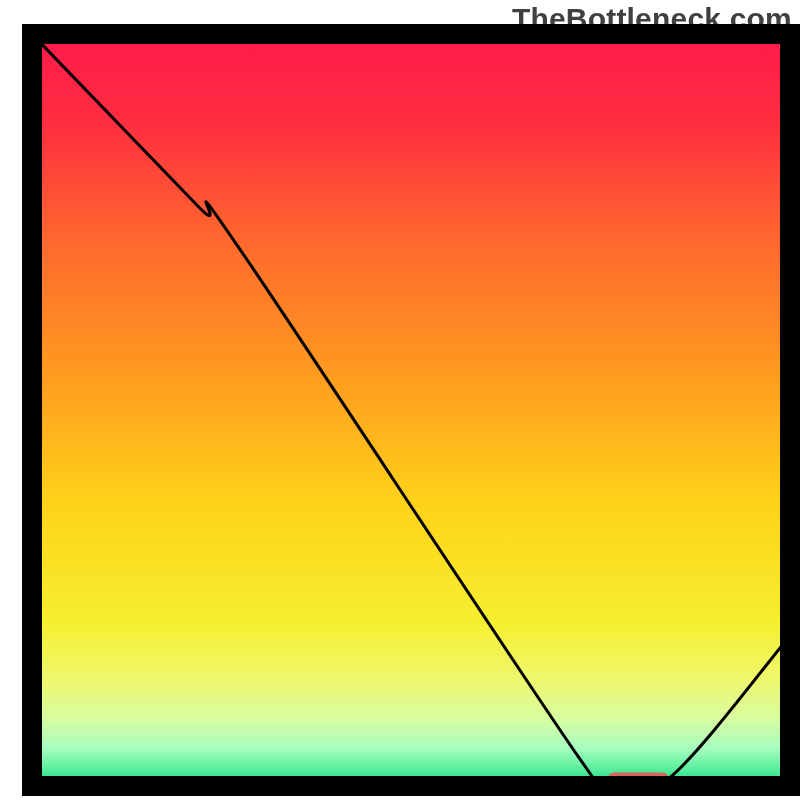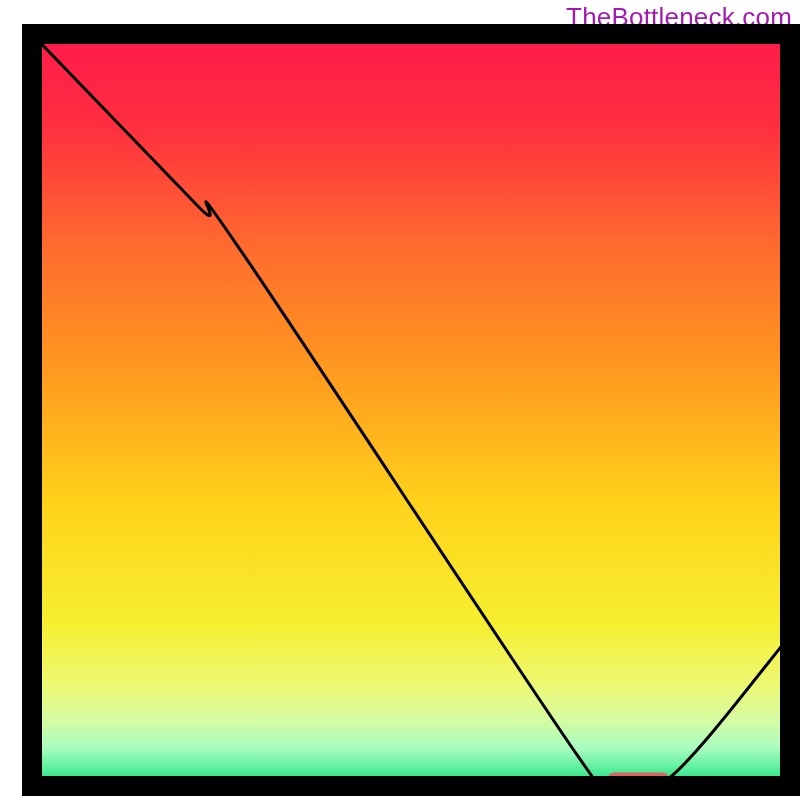--- a/index.html
+++ b/index.html
@@ -13,23 +13,23 @@
   }
   .stage {
     position: relative;
     width: 800px;
     height: 800px;
   }
   .watermark {
     position: absolute;
     top: 2px;
     right: 8px;
-    font-size: 26px;
-    font-weight: 400;
-    color: #a21caf;
+    font-size: 30px;
+    font-weight: 700;
+    color: #404040;
     letter-spacing: 0.2px;
     user-select: none;
   }
   svg.chart {
     position: absolute;
     left: 0;
     top: 0;
   }
 </style>
 </head>

